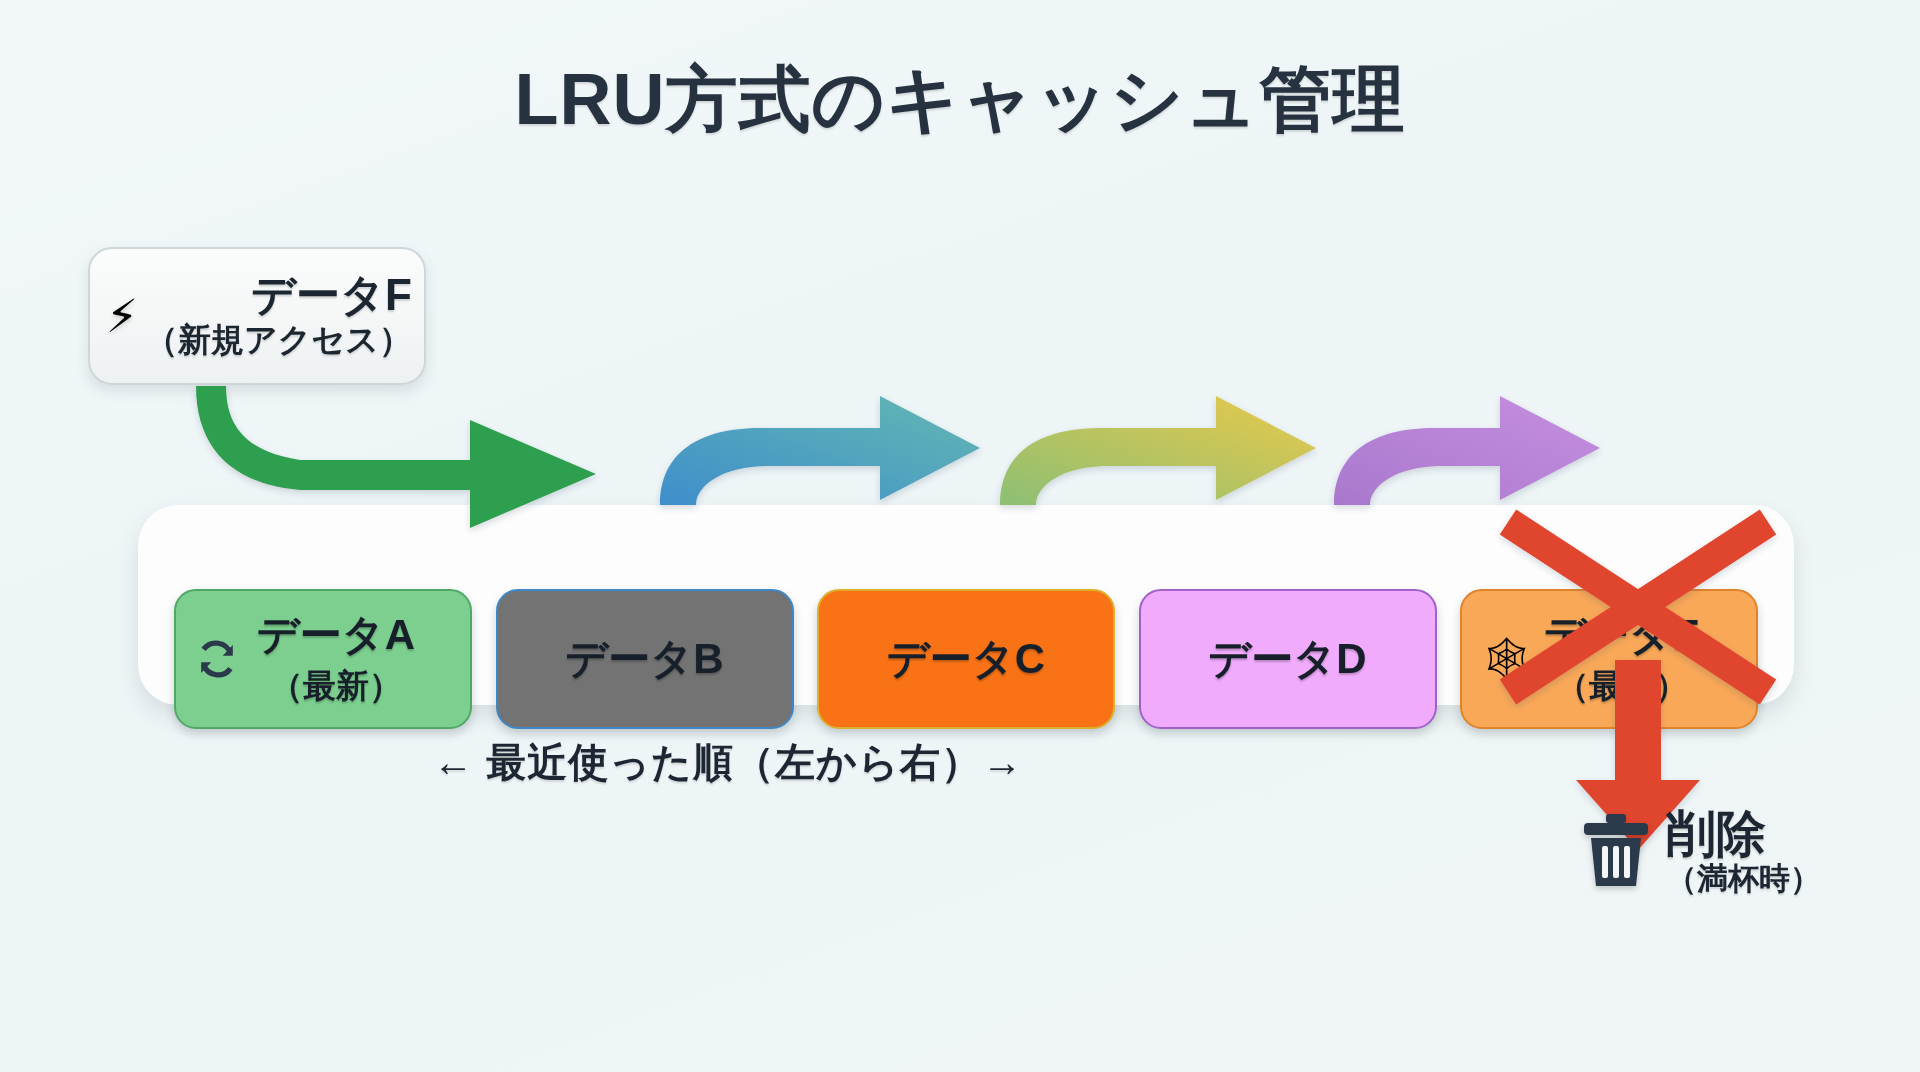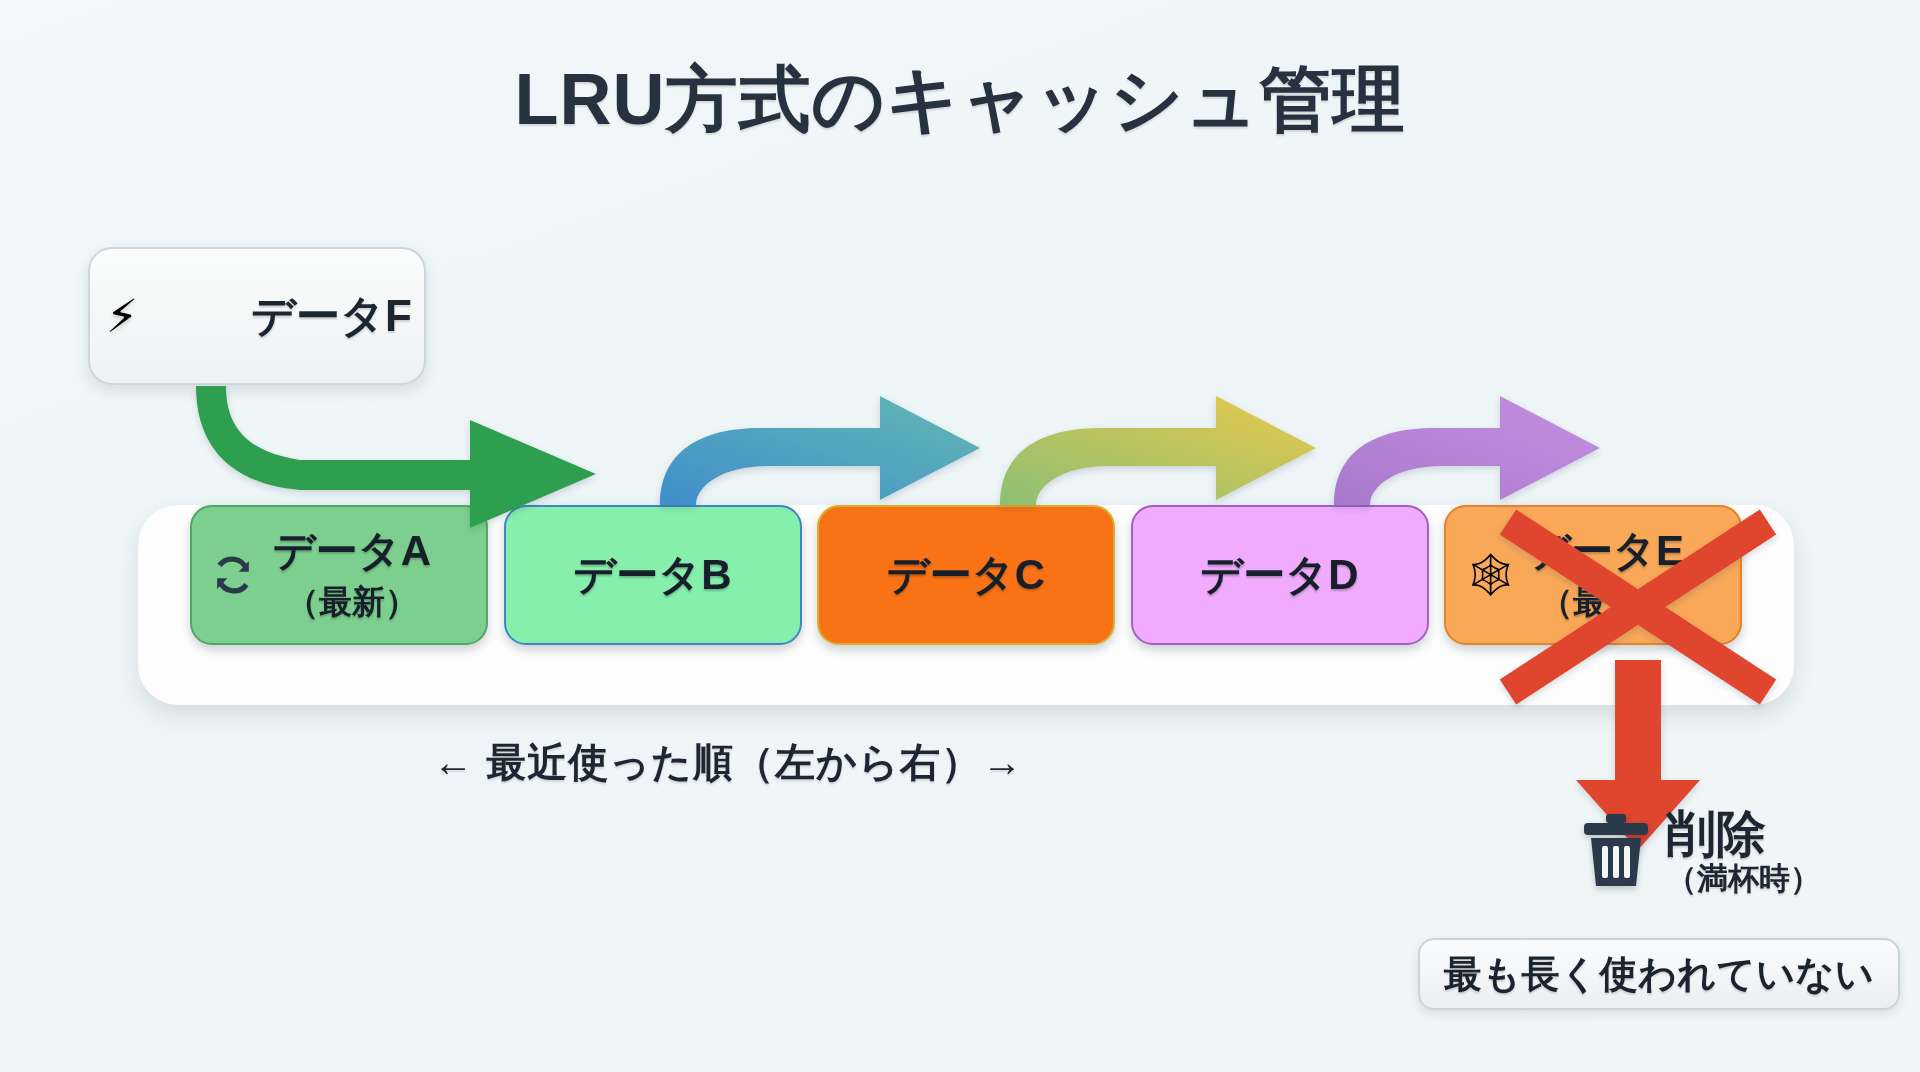--- a/index.html
+++ b/index.html
@@ -88,23 +88,23 @@
     box-shadow: 0 10px 22px rgba(40,60,70,0.13);
   }
 
   .cache-row {
     position: absolute;
     left: 138px;
     top: 505px;
     width: 1656px;
     height: 224px;
     display: flex;
-    align-items: flex-start;
+    align-items: flex-end;
     justify-content: space-between;
-    padding: 0 52px;
+    padding: 0 36px;
     box-sizing: border-box;
   }
 
   .cache-box {
     width: 298px;
     height: 140px;
     border-radius: 22px;
     display: flex;
     align-items: center;
     justify-content: center;
@@ -215,20 +215,21 @@
 <body style="background-color: rgb(240, 246, 247);">
 
 <div id="stage">
 
   <div class="title" style="color: rgb(38, 50, 63);">LRU方式のキャッシュ管理</div>
 
   <div class="callout-new">
     <span class="bolt">⚡</span>
     <span class="ctext">
       <div class="cline1">データF</div>
+      <div class="cline2">（新規アクセス）</div>
     </span>
   </div>
 
   <div class="cache-panel"></div>
 
   <div class="cache-row">
 
     <div class="cache-box" style="background: rgb(124, 207, 142); border: 2px solid rgb(79, 168, 102);">
       <span class="bx-icon">
         <svg class="icon-svg" width="46" height="46" viewBox="0 0 48 48" aria-hidden="true">
@@ -237,21 +238,21 @@
           <path d="M10 30 A16 16 0 0 0 38 34" fill="none" stroke="#2b3a4b" stroke-width="5.5" stroke-linecap="butt"></path>
           <path d="M7.5 38.5 L7.5 27.5 L18 27.5 Z" fill="#2b3a4b"></path>
         </svg>
       </span>
       <span class="bx-text">
         <div class="bx-l1">データA</div>
         <div class="bx-l2">（最新）</div>
       </span>
     </div>
 
-    <div class="cache-box no-icon" style="background: #86efac; border: 2px solid rgb(63, 135, 196);">
+    <div class="cache-box no-icon" style="background: #737373; border: 2px solid rgb(63, 135, 196);">
       <span class="bx-text">
         <div class="bx-l1">データB</div>
       </span>
     </div>
 
     <div class="cache-box no-icon" style="background: #f97316; border: 2px solid rgb(220, 176, 44);">
       <span class="bx-text">
         <div class="bx-l1">データC</div>
       </span>
     </div>
@@ -372,15 +373,14 @@
         <rect x="33" y="36" width="6" height="32" rx="2" fill="#f3f7f8"></rect>
         <rect x="44" y="36" width="6" height="32" rx="2" fill="#f3f7f8"></rect>
       </svg>
     </span>
     <span class="delete-text">
       <div class="dl1">削除</div>
       <div class="dl2">（満杯時）</div>
     </span>
   </div>
 
-  <div class="lru-badge">最も長く使われていない</div>
 
 </div>
 
 </body></html>

